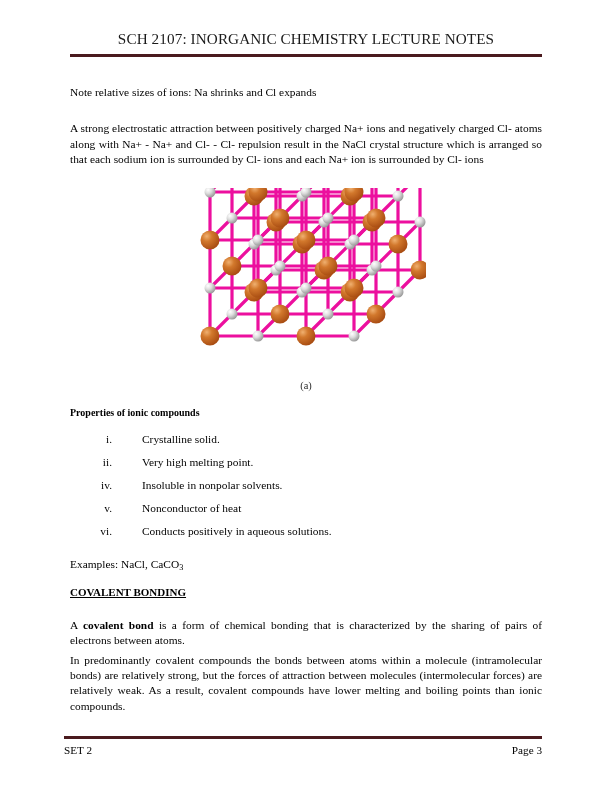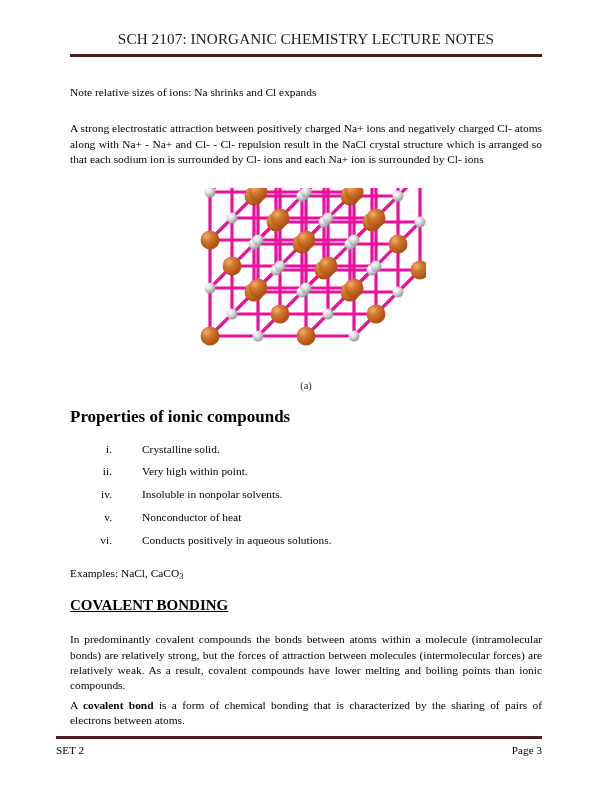--- a/index.html
+++ b/index.html
@@ -71,26 +71,26 @@
   .figure-caption {
     margin-top: 16px;
     font-size: 10.4px;
     text-align: center;
     color: #2b2b2b;
   }
 
   
   .sub-heading {
     font-weight: bold;
-    font-size: 17px;
+    font-size: 10px;
     margin: 0;
   }
   .section-heading {
     font-weight: bold;
-    font-size: 15px;
+    font-size: 11px;
     text-decoration: underline;
     display: inline-block;
     margin: 0;
   }
 
   
   .roman-list {
     margin: 0;
     padding: 0;
     list-style: none;
@@ -113,21 +113,21 @@
   sub {
     font-size: 0.72em;
     vertical-align: -0.22em;
   }
 
   b, .bold { font-weight: bold; }
 
   
   .footer {
     position: absolute;
-    left: 56px;
+    left: 64px;
     right: 70px;
     bottom: 36px;
   }
   .footer-rule {
     height: 3px;
     background: #4a1a1e;
     width: 100%;
   }
   .footer-row {
     display: flex;
@@ -393,21 +393,21 @@
 
     <div class="gap-md"></div>
 
     <ul class="roman-list" id="roman-list">
         <li>
           <span class="roman-marker">i.</span>
           <span class="roman-text">Crystalline solid.</span>
         </li>
         <li>
           <span class="roman-marker">ii.</span>
-          <span class="roman-text">Very high within point.</span>
+          <span class="roman-text">Very high melting point.</span>
         </li>
         <li>
           <span class="roman-marker">iv.</span>
           <span class="roman-text">Insoluble in nonpolar solvents.</span>
         </li>
         <li>
           <span class="roman-marker">v.</span>
           <span class="roman-text">Nonconductor of heat</span>
         </li>
         <li>
@@ -421,23 +421,23 @@
     <p class="para"><span>Examples: NaCl, CaCO</span><sub>3</sub></p>
 
     <div class="gap-md"></div>
 
     <div>
       <span class="section-heading">COVALENT BONDING</span>
     </div>
 
     <div class="gap-md"></div>
 
+    <p class="para"><span>A </span><b>covalent bond</b><span> is a form of chemical bonding that is characterized by the sharing of pairs of electrons between atoms.</span></p>
+
     <p class="para">In predominantly covalent compounds the bonds between atoms within a molecule (intramolecular bonds) are relatively strong, but the forces of attraction between molecules (intermolecular forces) are relatively weak. As a result, covalent compounds have lower melting and boiling points than ionic compounds.</p>
-
-    <p class="para"><span>A </span><b>covalent bond</b><span> is a form of chemical bonding that is characterized by the sharing of pairs of electrons between atoms.</span></p>
 
   </div>
 
   <div class="footer">
     <div class="footer-rule"></div>
     <div class="footer-row">
       <span>SET 2</span>
       <span>Page 3</span>
     </div>
   </div>

